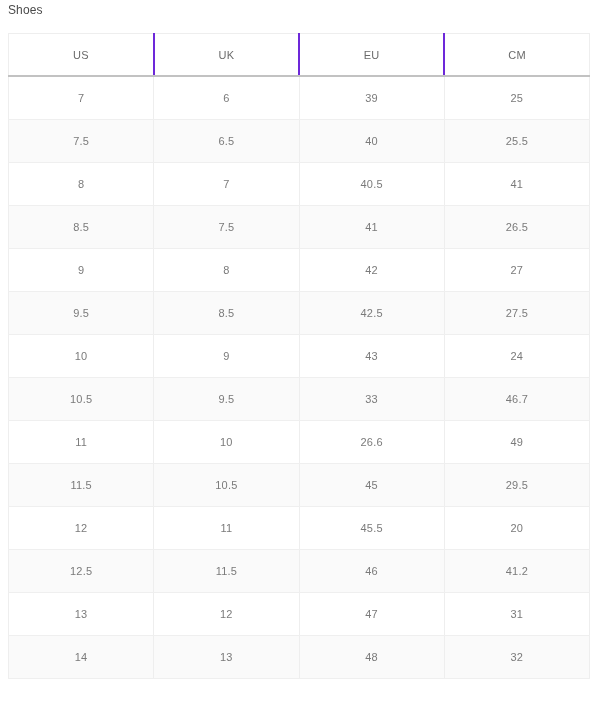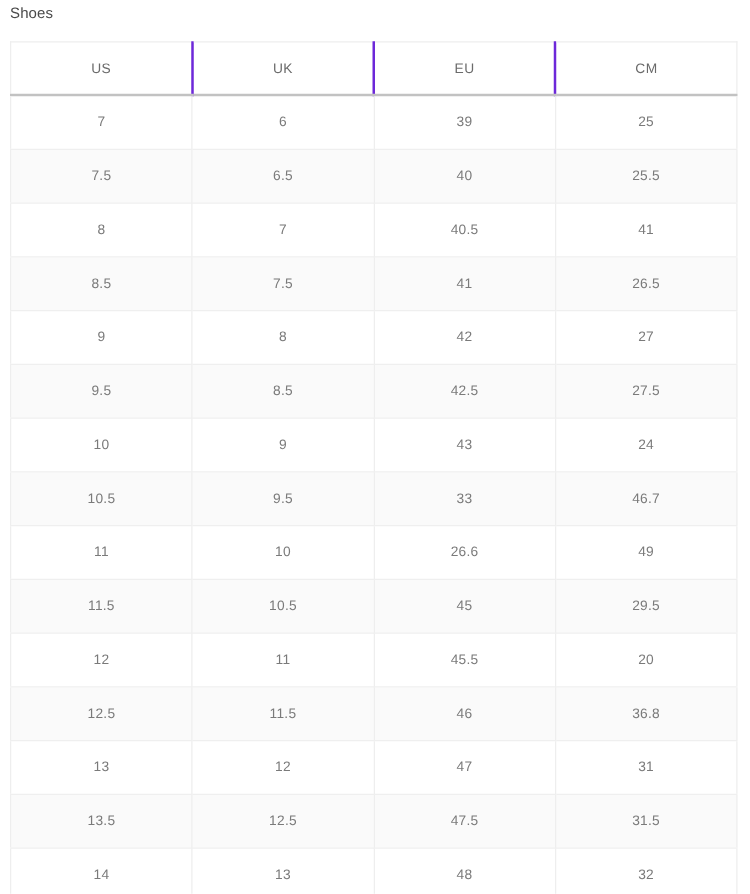--- a/index.html
+++ b/index.html
@@ -184,35 +184,29 @@
         <tr>
           <td>12</td>
           <td>11</td>
           <td>45.5</td>
           <td>20</td>
         </tr>
         <tr>
           <td>12.5</td>
           <td>11.5</td>
           <td>46</td>
-          <td>36.8</td>
+          <td>41.2</td>
         </tr>
         <tr>
           <td>13</td>
           <td>12</td>
           <td>47</td>
           <td>31</td>
         </tr>
         <tr>
-          <td>13.5</td>
-          <td>12.5</td>
-          <td>47.5</td>
-          <td>31.5</td>
-        </tr>
-        <tr>
           <td>14</td>
           <td>13</td>
           <td>48</td>
           <td>32</td>
         </tr>
 
       </tbody>
     </table>
   </div>
 

